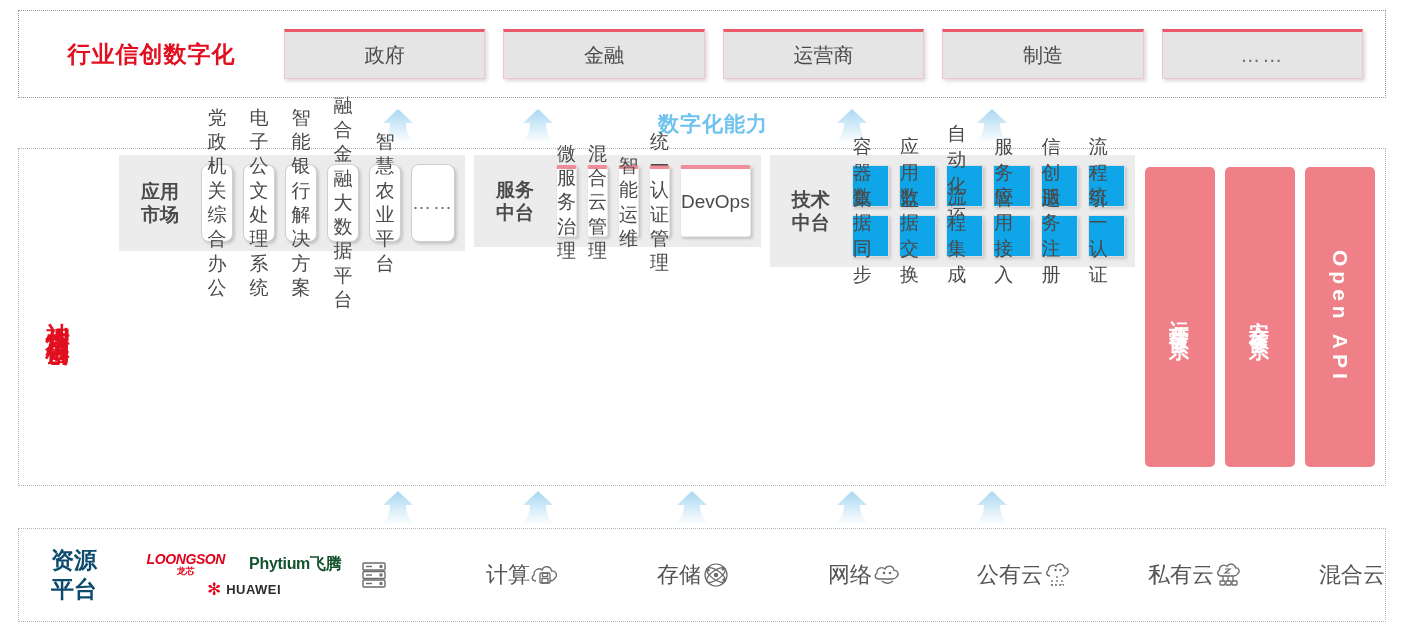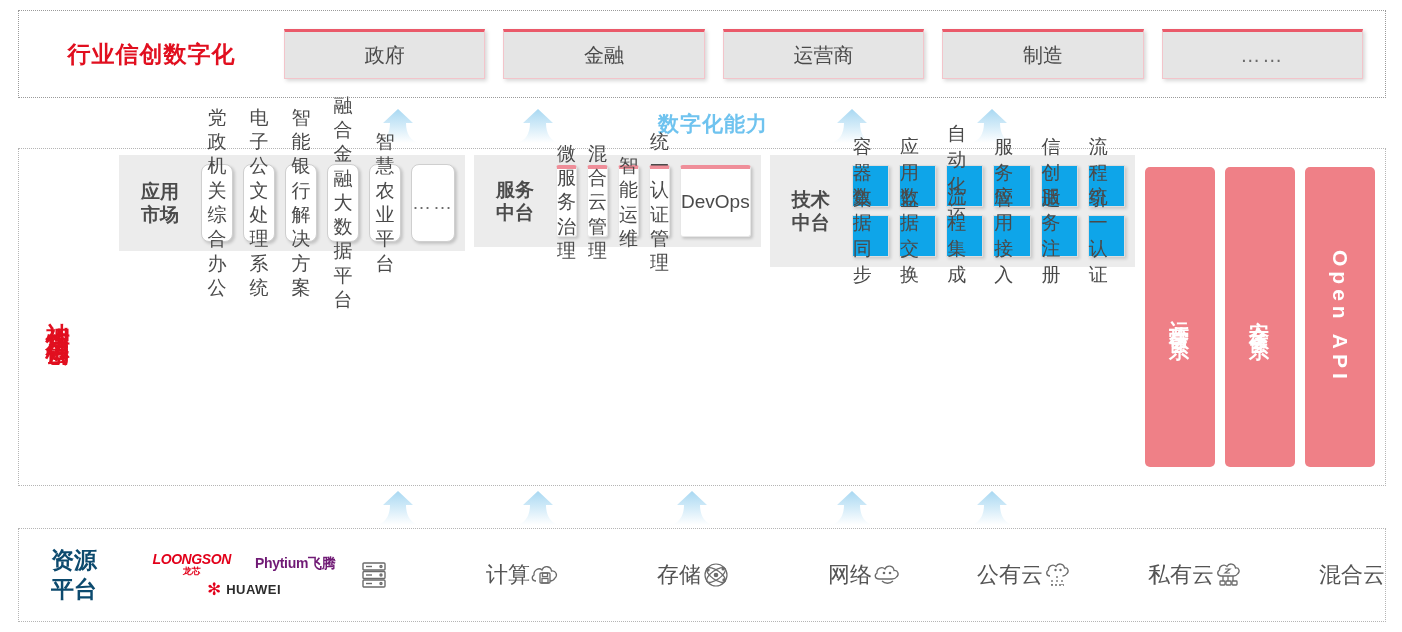--- a/index.html
+++ b/index.html
@@ -159,21 +159,21 @@
     display: flex; flex-direction: column;
     align-items: center; justify-content: center; gap: 5px;
   }
   .vendor-row { display: flex; align-items: center; gap: 16px; }
   .logo-loongson { display:flex; flex-direction:column; align-items:center; line-height:1; }
   .logo-loongson .en {
     color:#e2001a; font-weight: bold; font-size: 14px;
     font-style: italic; letter-spacing: -0.4px;
   }
   .logo-loongson .cn { color:#e2001a; font-size: 9px; font-weight:bold; margin-top:1px; }
-  .logo-phytium { color:#701a75; font-weight:bold; font-size: 14px; letter-spacing:-0.3px;padding-left:8px; }
+  .logo-phytium { color:#14532d; font-weight:bold; font-size: 16px; letter-spacing:-0.3px;padding-left:8px; }
   .logo-huawei { display:flex; align-items:center; gap:5px; }
   .logo-huawei .mark { color:#e2001a; font-size: 17px; line-height:1; }
   .logo-huawei .txt { color:#2b2b2b; font-weight:bold; font-size: 13px; letter-spacing:0.5px; }
 
   .res-items { flex: 1; display: flex; align-items: center; }
   .res-item {
     flex: 1; display: flex; align-items: center; justify-content: space-between; gap: 8px;
     font-size: 22px; color: #545454;
   }
   .res-item .ic { width: 30px; height: 30px; display:flex; align-items:center; justify-content:center; }

